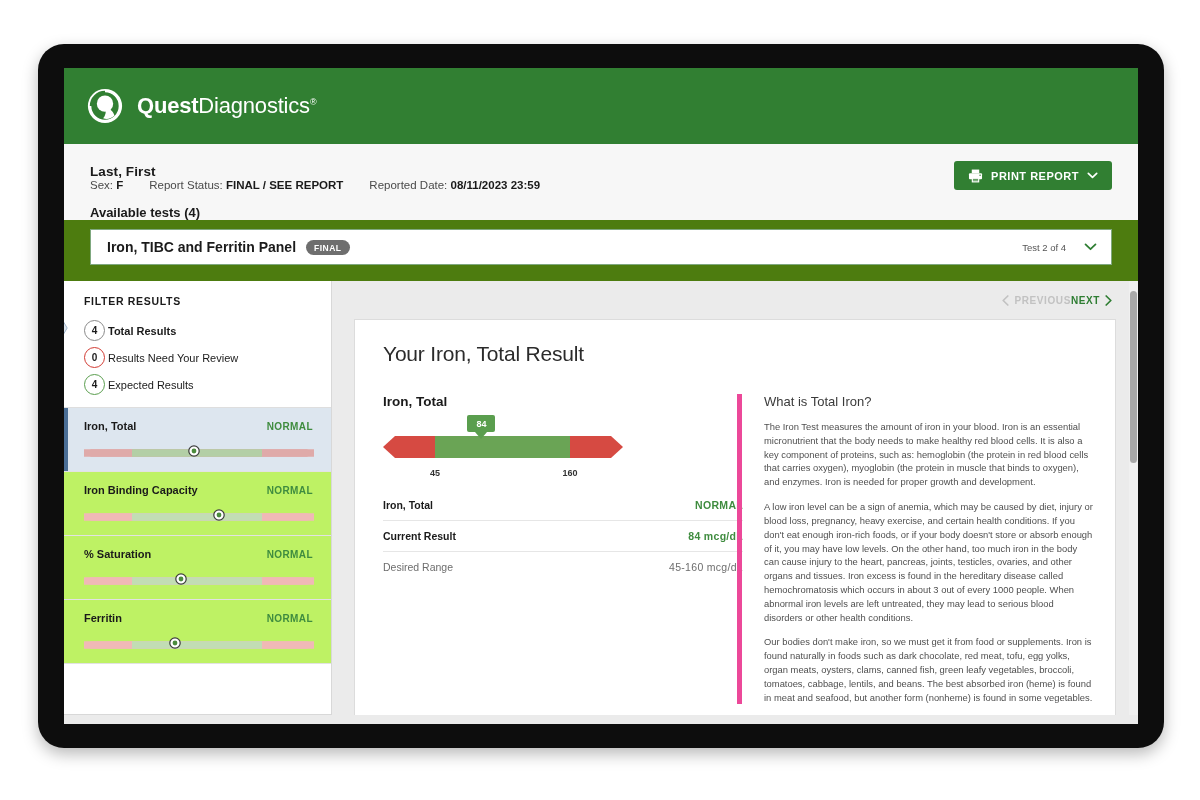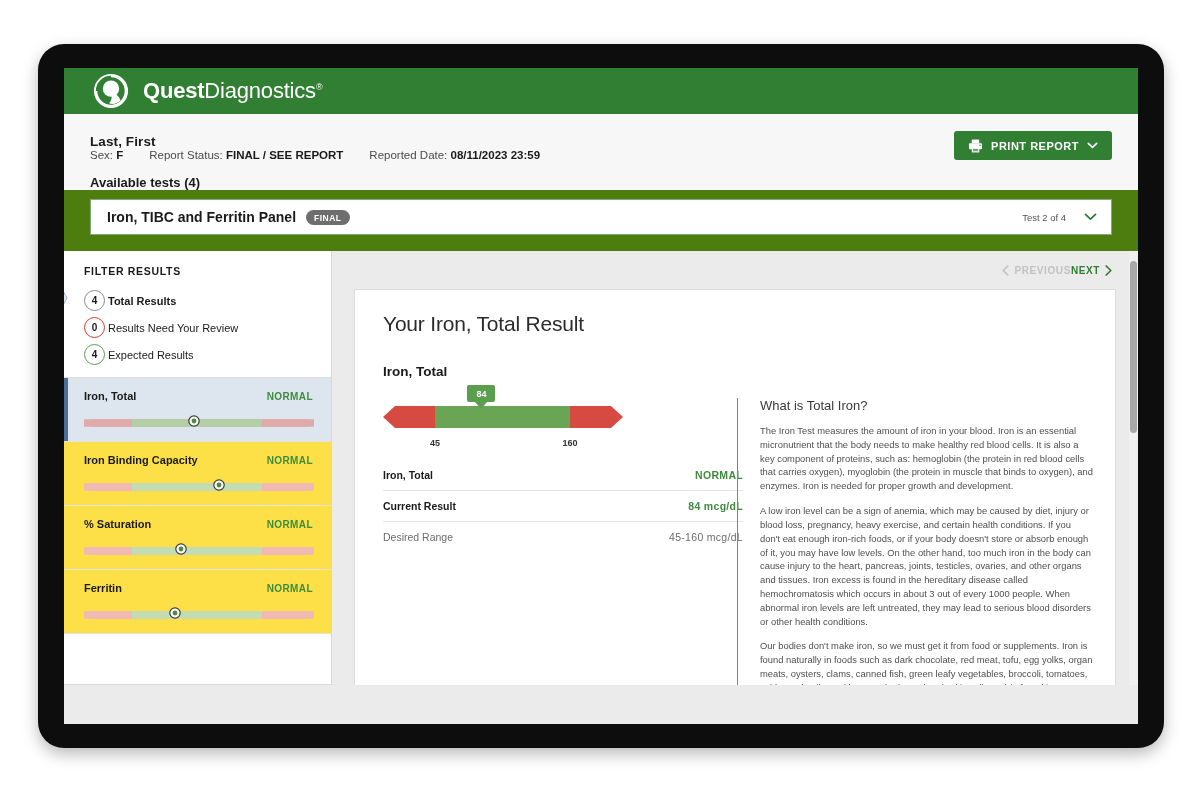--- a/index.html
+++ b/index.html
@@ -28,25 +28,25 @@
     left: 26px;
     top: 24px;
     width: 1074px;
     height: 656px;
     background: #ebebeb;
     overflow: hidden;
   }
 
   
   #brand-bar {
-    height: 46px;
+    height: 76px;
     background: #317f32;
     display: flex;
     align-items: center;
-    padding-left: 28px;
+    padding-left: 22px;
   }
   .logo-mark { width: 38px; height: 38px; flex: 0 0 38px; }
   .brand-text {
     margin-left: 13px;
     color: #ffffff;
     font-size: 22px;
     letter-spacing: -0.2px;
     white-space: nowrap;
   }
   .brand-quest { font-weight: bold; }
@@ -190,21 +190,21 @@
     width: 13px; height: 20px;
   }
   #sidebar-divider { height: 1px; background: #dedede; margin: 9px 0 0 0; }
 
   
   .analyte-item {
     border-bottom: 1px solid #e2e2e2;
     padding: 12px 18px 14px 20px;
     position: relative;
     cursor: pointer;
-    background: #fde047;
+    background: #bef264;
   }
   .analyte-item.selected {
     background: #dde6ef;
   }
   .analyte-item.selected::before {
     content: "";
     position: absolute;
     left: 0; top: 0; bottom: 0;
     width: 4px;
     background: #4a6e96;
@@ -256,23 +256,22 @@
     font-size: 21px;
     font-weight: 400;
     color: #2b2b2b;
     letter-spacing: -0.2px;
     padding: 0 28px 0 28px;
   }
   #result-columns { display: flex; margin-top: 28px; }
   #result-left { width: 382px; flex: 0 0 382px; padding: 0 0 0 28px; }
   #result-right {
     flex: 1;
-    border-left: 1px solid #ec4899;
+    border-left: 5px solid #ec4899;
     padding: 0 22px 0 22px;
-    margin-top: 34px;
   }
 
   #analyte-title {
     font-size: 13.5px;
     font-weight: bold;
     color: #1a1a1a;
   }
 
   
   #big-gauge-wrap { margin-top: 26px; position: relative; width: 240px; }

